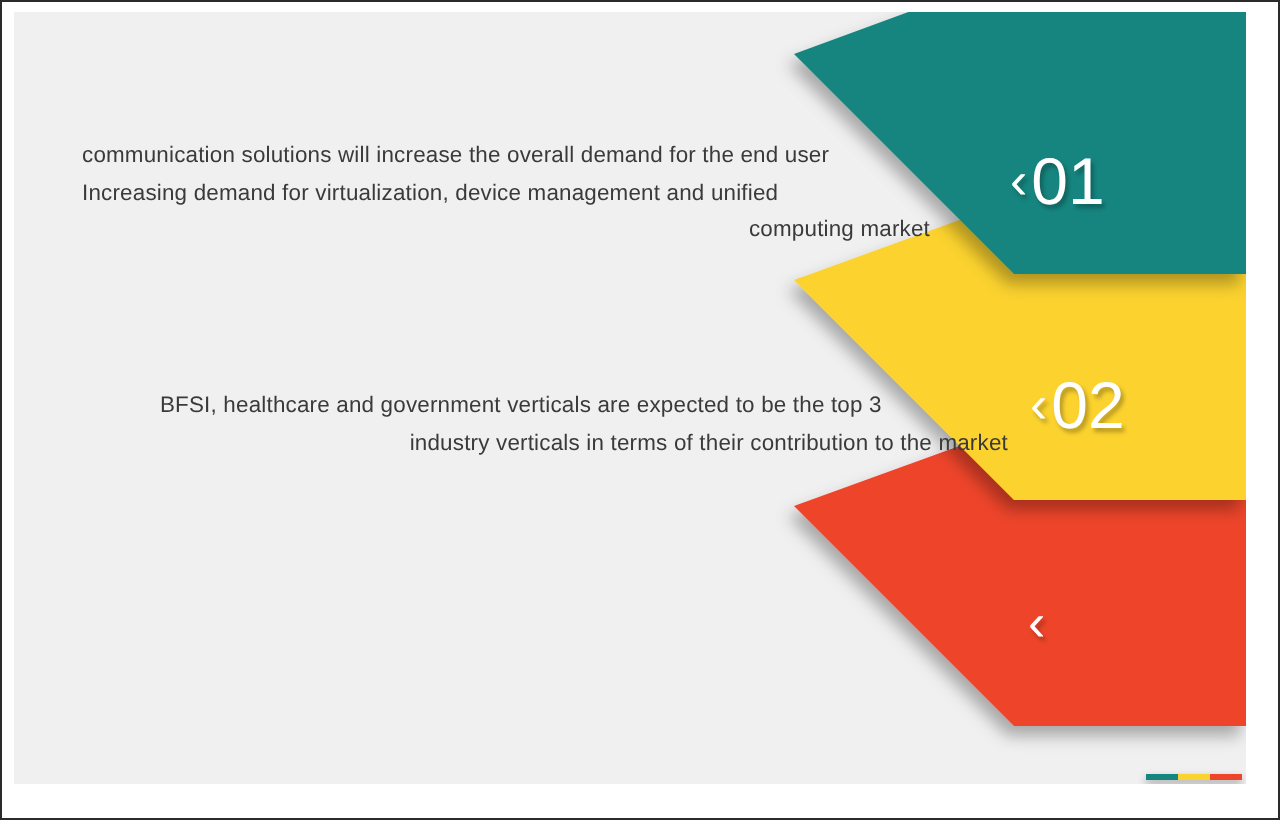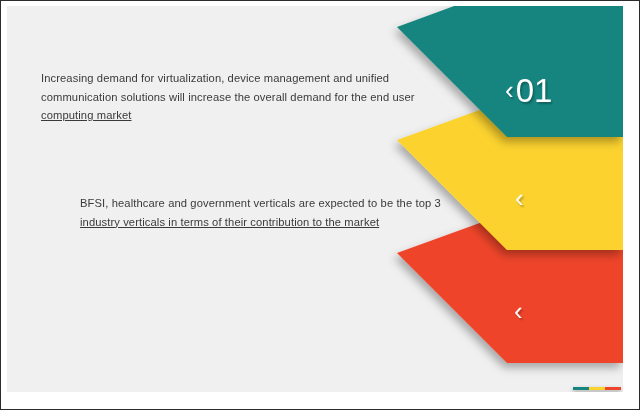--- a/index.html
+++ b/index.html
@@ -39,21 +39,21 @@
   .text-block {
     position: absolute;
     left: 34px;
     width: 424px;
     color: #3a3a3a;
     font-size: 11.2px;
     line-height: 18.5px;
     text-align: justify;
     letter-spacing: 0.1px;
   }
-  .text-block .last-line { text-align: left; text-decoration: underline; }
+  .text-block .last-line { text-align: right; }
 
   #text-1 { top: 63px; }
   #text-2 { top: 188px; margin-left: 39px; }
   #text-3 { top: 303px; }
 
   
   .band-layer {
     position: absolute;
     left: 0; top: 0;
     width: 616px;
@@ -117,28 +117,29 @@
         </g>
       </svg>
     </div>
 
     <div class="num-label" id="num-1">
       <span class="chev">‹</span>
       <span>01</span>
     </div>
     <div class="num-label" id="num-2">
       <span class="chev">‹</span>
+      <span>02</span>
     </div>
     <div class="num-label" id="num-3">
       <span class="chev">‹</span>
     </div>
 
     <div class="text-block" id="text-1">
+      <div>communication solutions will increase the overall demand for the end user</div>
       <div>Increasing demand for virtualization, device management and unified</div>
-      <div>communication solutions will increase the overall demand for the end user</div>
       <div class="last-line">computing market</div>
     </div>
 
     <div class="text-block" id="text-2">
       <div>BFSI, healthcare and government verticals are expected to be the top 3</div>
       <div class="last-line">industry verticals in terms of their contribution to the market</div>
     </div>
 
 
   </div>

